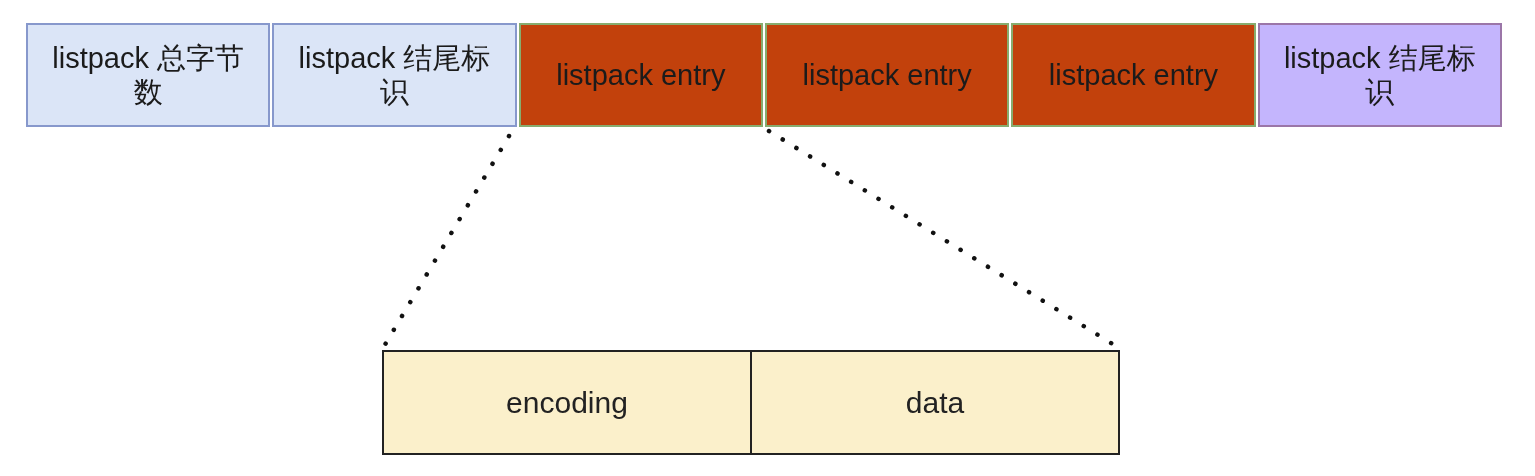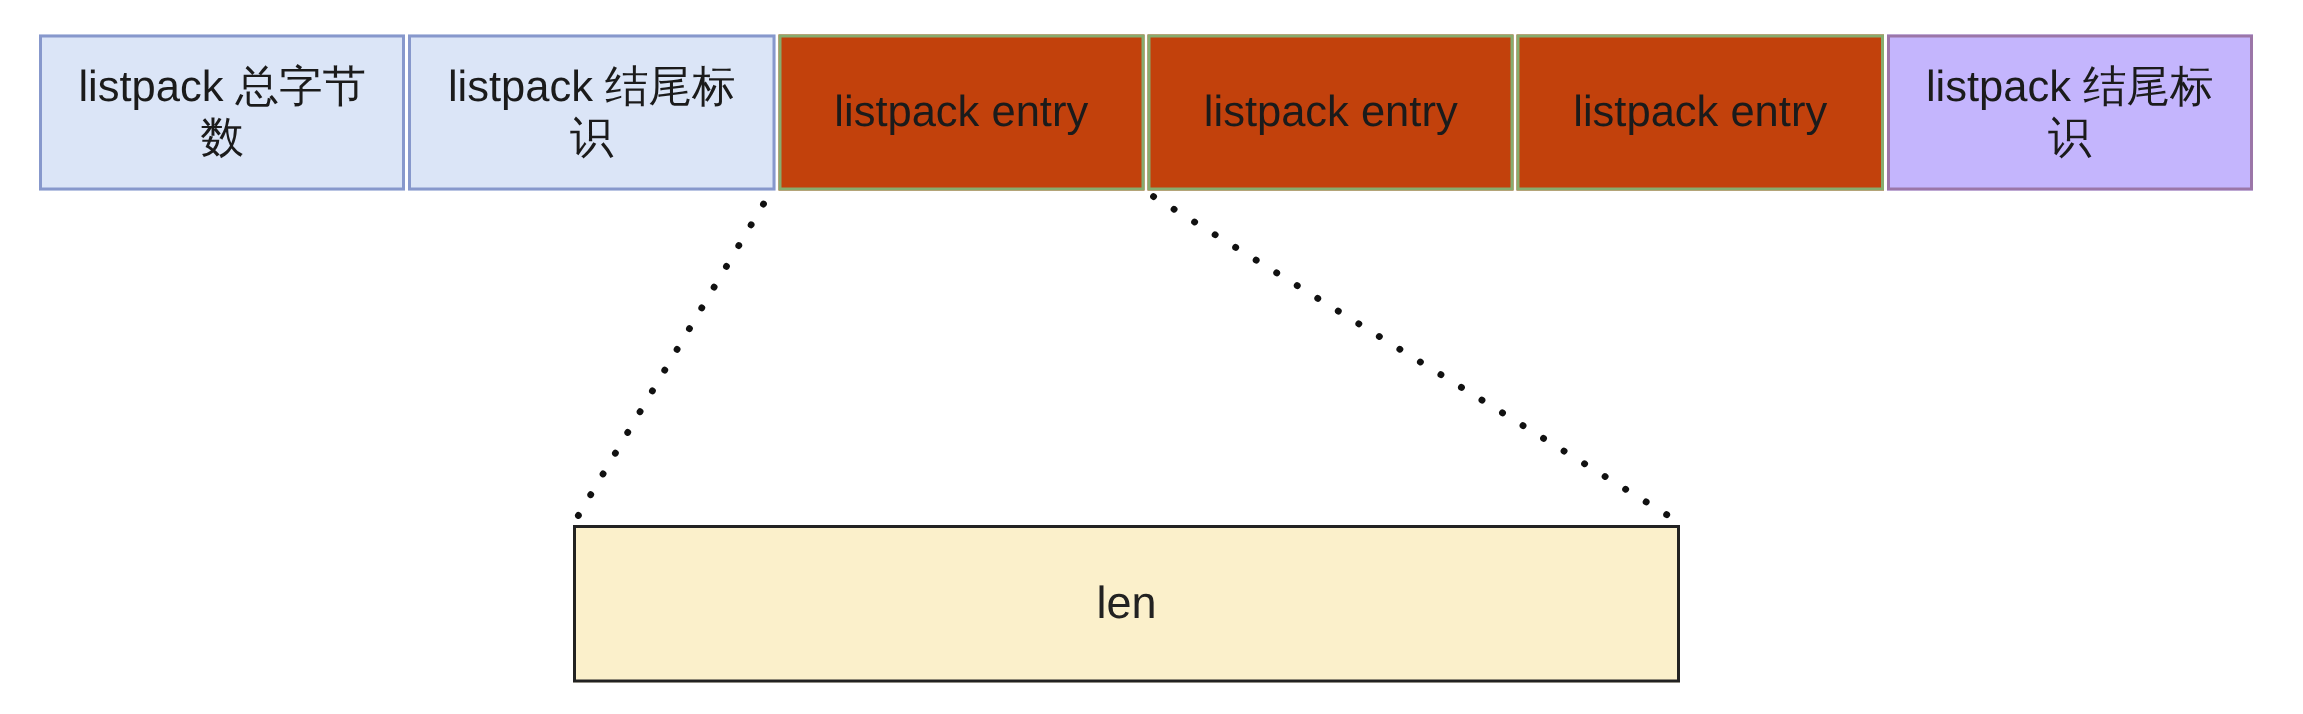--- a/index.html
+++ b/index.html
@@ -106,17 +106,20 @@
     </div>
   </div>
 
   <svg class="connectors" viewBox="0 0 1535 476" xmlns="http://www.w3.org/2000/svg" aria-hidden="true">
     <line x1="509" y1="136" x2="383" y2="348" stroke="#111111" stroke-width="4.5" stroke-linecap="round" stroke-dasharray="0.1 16"></line>
     <line x1="769" y1="131" x2="1119" y2="348" stroke="#111111" stroke-width="4.5" stroke-linecap="round" stroke-dasharray="0.1 16"></line>
   </svg>
 
   <div class="row-detail">
     <div class="dcell">
-      <span>len</span>
+      <span>encoding</span>
+    </div>
+    <div class="dcell">
+      <span>data</span>
     </div>
   </div>
 
 </div>
 
 </body></html>

